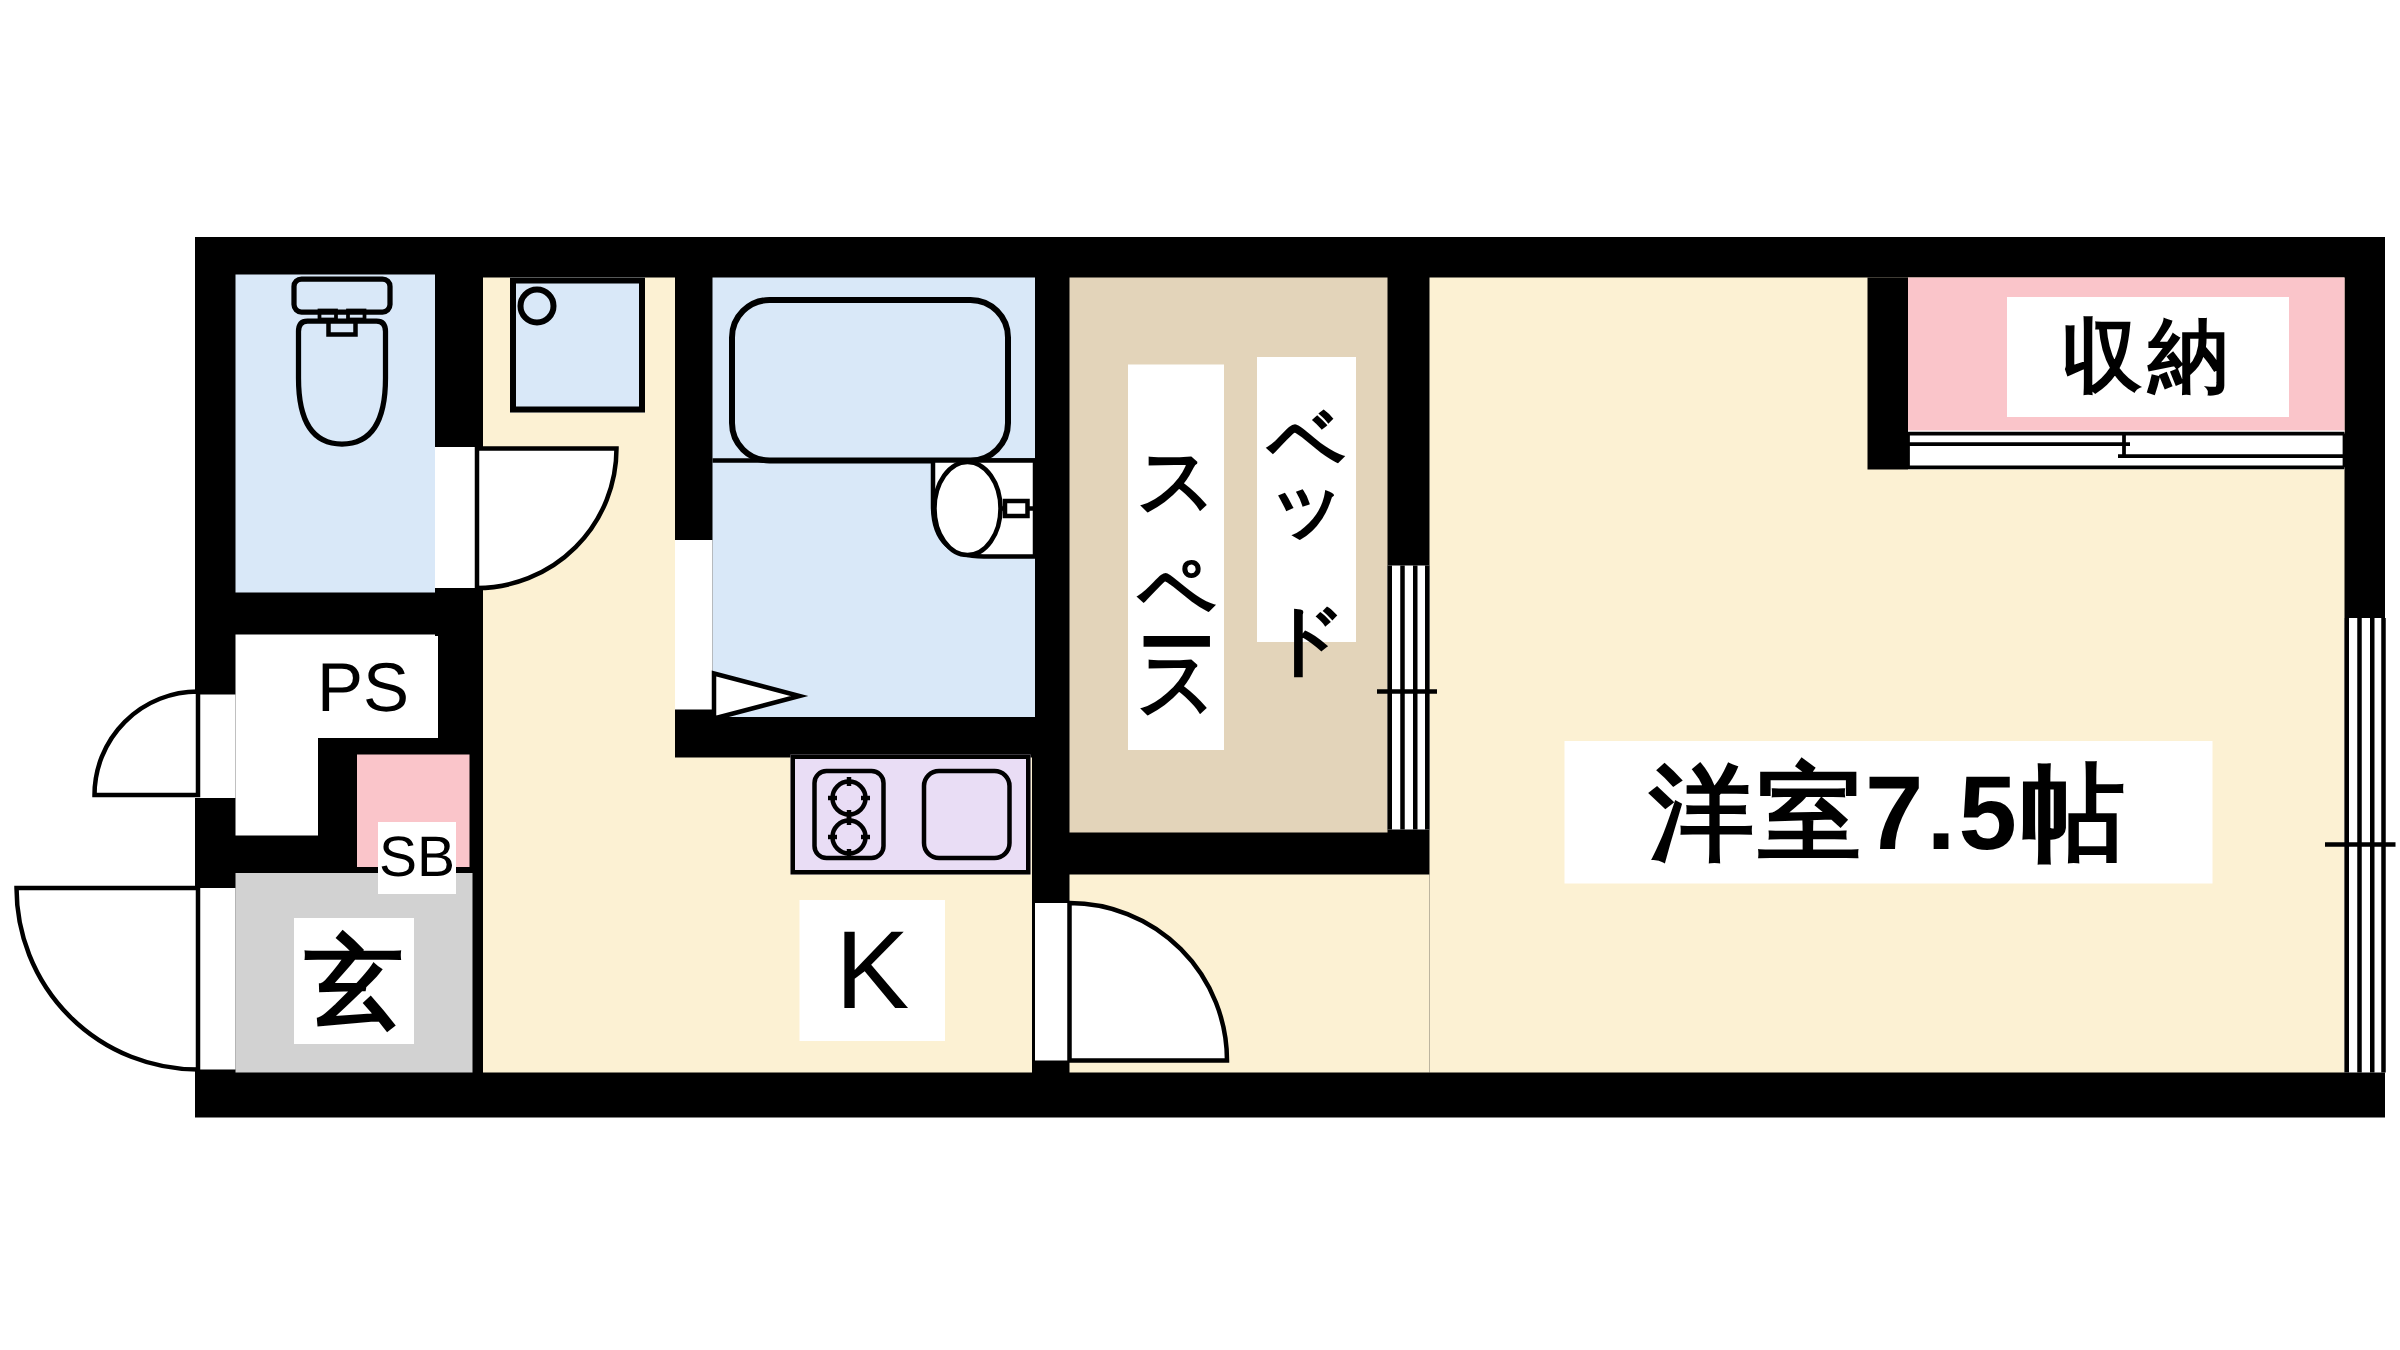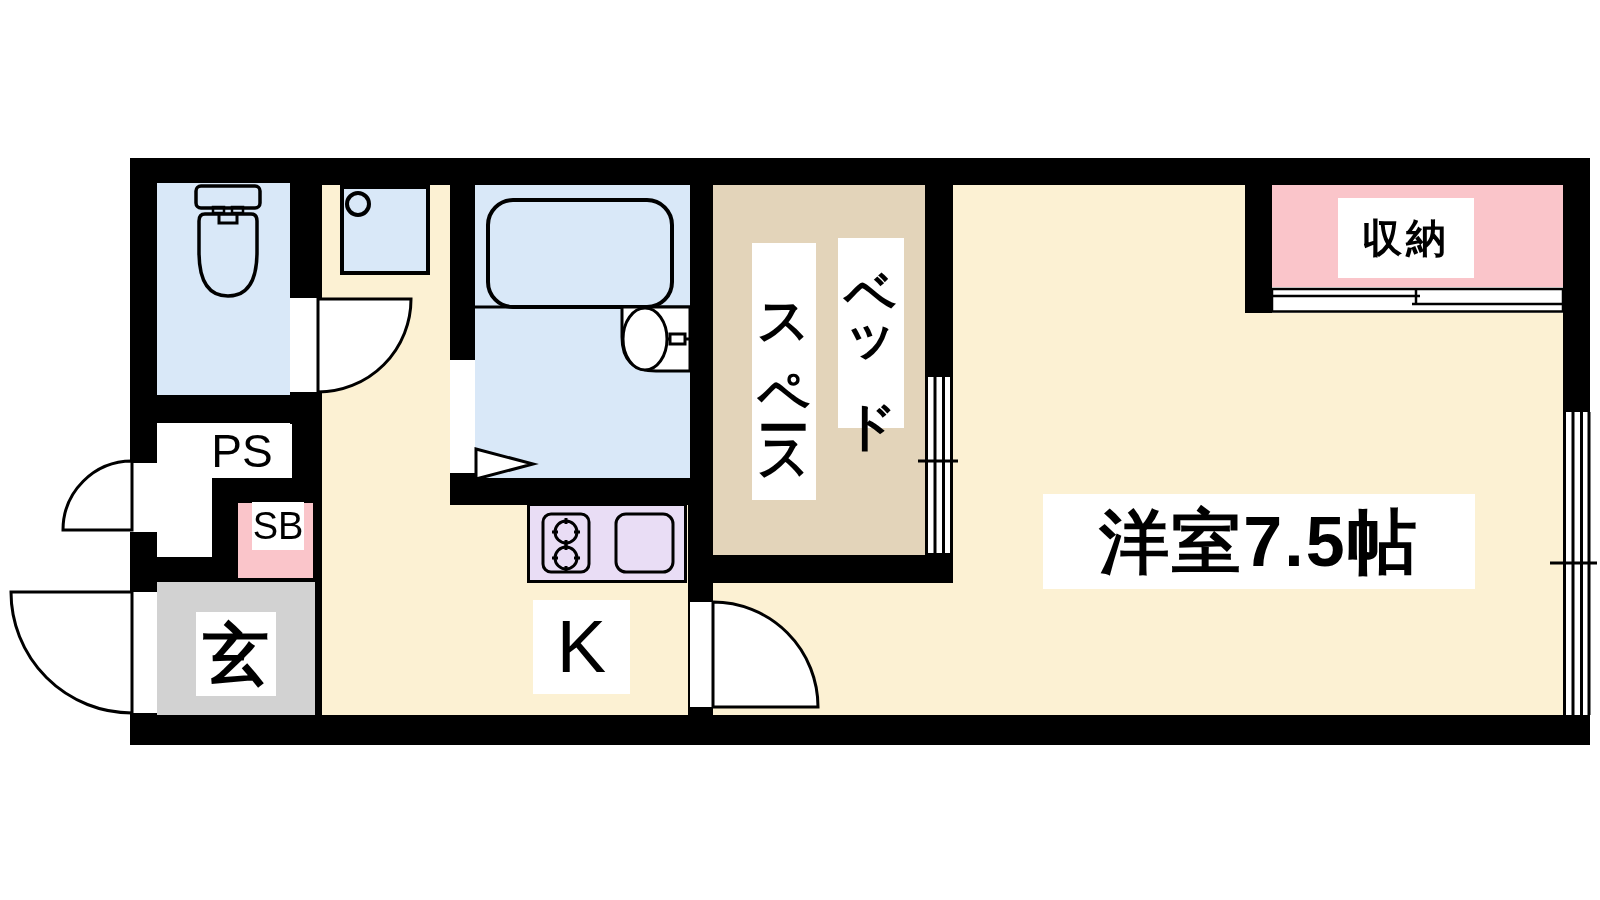--- a/index.html
+++ b/index.html
@@ -143,29 +143,29 @@
       <line x1="1272" y1="289" x2="1563" y2="289"></line>
       <line x1="1272" y1="296" x2="1420" y2="296"></line>
       <line x1="1412" y1="304" x2="1563" y2="304"></line>
       <line x1="1272" y1="311.5" x2="1563" y2="311.5"></line>
       <line x1="1416" y1="289" x2="1416" y2="304"></line>
       <line x1="1272" y1="289" x2="1272" y2="311.5"></line>
       <line x1="1563" y1="289" x2="1563" y2="311.5"></line>
     </g>
   </svg>
 
-  <div class="abs lbl" style="left:1338px;top:198px;width:136px;height:80px;font-size:40px;letter-spacing:4px;">収納</div>
+  <div class="abs lbl" style="left:1338px;top:198px;width:188px;height:80px;font-size:54px;letter-spacing:4px;">収納</div>
 
   <div class="abs lbl" style="left:1043px;top:462px;width:432px;height:95px;font-size:70px;letter-spacing:2px;margin-top:32px;">洋室7.5帖</div>
 
   <div class="abs lbl vtext" style="left:838px;top:238px;width:66px;height:190px;font-size:52px;">ベッド</div>
 
   <div class="abs lbl vtext" style="left:752px;top:243px;width:64px;height:257px;font-size:52px;">スペース</div>
 
-  <div class="abs lbl lbl-latin" style="left:192px;top:424px;width:100px;height:54px;font-size:46px;text-align:right;">PS</div>
+  <div class="abs lbl lbl-latin" style="left:192px;top:424px;width:100px;height:68px;font-size:46px;text-align:right;">PS</div>
 
-  <div class="abs lbl lbl-latin" style="left:252px;top:502px;width:52px;height:48px;font-size:38px;">SB</div>
+  <div class="abs lbl lbl-latin" style="left:252px;top:548px;width:52px;height:48px;font-size:38px;">SB</div>
 
   <div class="abs lbl" style="left:196px;top:612px;width:80px;height:84px;font-size:66px;">玄</div>
 
   <div class="abs lbl lbl-latin" style="left:533px;top:600px;width:97px;height:94px;font-size:74px;">K</div>
 
 </div>
 
 </body></html>

